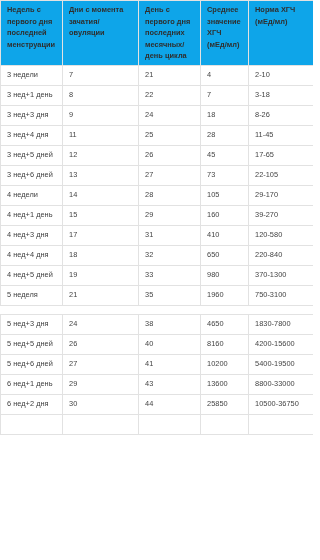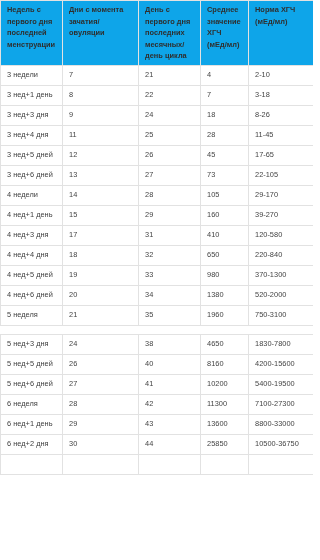--- a/index.html
+++ b/index.html
@@ -160,27 +160,20 @@
         <td>220-840</td>
       </tr>
       <tr>
         <td class="label-cell">4 нед+5 дней</td>
         <td>19</td>
         <td>33</td>
         <td>980</td>
         <td>370-1300</td>
       </tr>
       <tr>
-        <td class="label-cell">4 нед+6 дней</td>
-        <td>20</td>
-        <td>34</td>
-        <td>1380</td>
-        <td>520-2000</td>
-      </tr>
-      <tr>
         <td class="label-cell">5 неделя</td>
         <td>21</td>
         <td>35</td>
         <td>1960</td>
         <td>750-3100</td>
       </tr>
     </tbody>
   </table>
 
   <div class="section-gap"></div>
@@ -209,27 +202,20 @@
         <td>4200-15600</td>
       </tr>
       <tr>
         <td class="label-cell">5 нед+6 дней</td>
         <td>27</td>
         <td>41</td>
         <td>10200</td>
         <td>5400-19500</td>
       </tr>
       <tr>
-        <td class="label-cell">6 неделя</td>
-        <td>28</td>
-        <td>42</td>
-        <td>11300</td>
-        <td>7100-27300</td>
-      </tr>
-      <tr>
         <td class="label-cell">6 нед+1 день</td>
         <td>29</td>
         <td>43</td>
         <td>13600</td>
         <td>8800-33000</td>
       </tr>
       <tr>
         <td class="label-cell">6 нед+2 дня</td>
         <td>30</td>
         <td>44</td>

